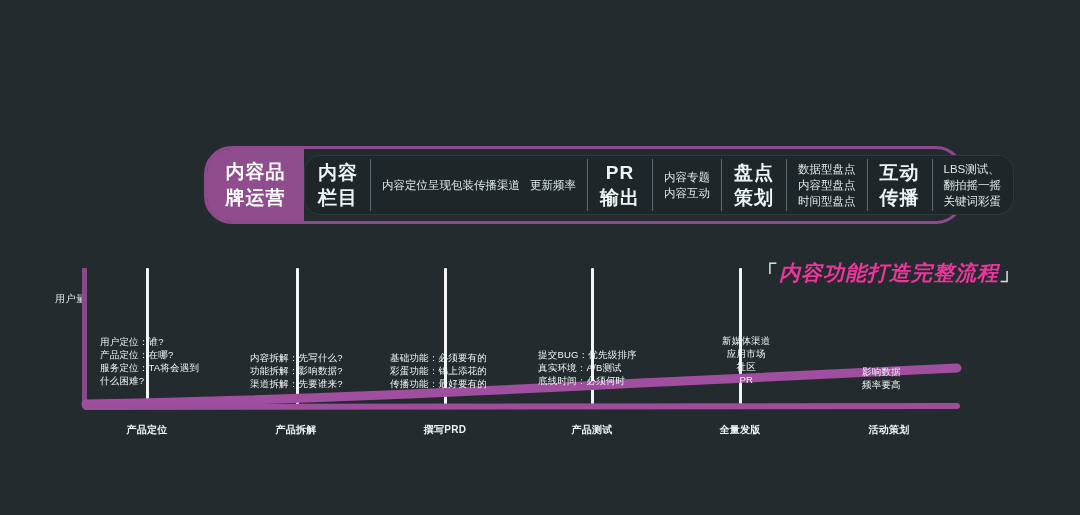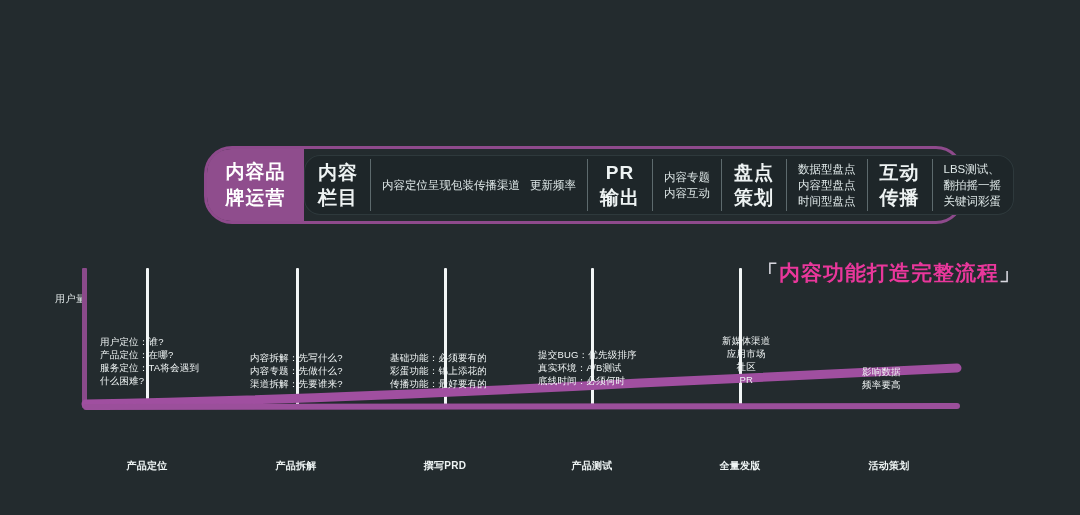--- a/index.html
+++ b/index.html
@@ -64,29 +64,29 @@
     background:#8a4a8a;border-radius:1px;
   }
   .tickbar{
     position:absolute;width:2.5px;background:#f2f6f6;border-radius:1px;
   }
   .headline{
     position:absolute;left:757px;top:259px;
     font-size:21px;font-weight:bold;letter-spacing:1px;white-space:nowrap;
   }
   .headline .brk{color:#d8d8e0;}
-  .headline .txt{color:#e9379b;}
+  .headline .txt{color:#e9379b;font-style:italic;}
 
   .note{
     position:absolute;color:#f0f5f5;font-size:9.5px;line-height:13px;
     white-space:nowrap;letter-spacing:.2px;
   }
 
   svg.curves{position:absolute;left:0;top:0;width:1080px;height:515px;}
-  .axis-labels{position:absolute;left:0;top:423px;width:900px;height:20px;margin-top:36px;}
+  .axis-labels{position:absolute;left:0;top:423px;width:900px;height:20px;}
   .axis-label{
     position:absolute;color:#eef4f4;font-size:10px;font-weight:bold;
     white-space:nowrap;transform:translateX(-50%);letter-spacing:.3px;
   }
 </style>
 </head>
 <body>
 
 <div class="stage">
 
@@ -188,21 +188,21 @@
 
   <div class="note" style="left:100px;top:335px;">
     <div>用户定位：谁?</div>
     <div>产品定位：在哪?</div>
     <div>服务定位：TA将会遇到</div>
     <div>什么困难?</div>
   </div>
 
   <div class="note" style="left:250px;top:351px;">
     <div>内容拆解：先写什么?</div>
-    <div>内容专题：先做什么?</div>
+    <div>功能拆解：影响数据?</div>
     <div>渠道拆解：先要谁来?</div>
   </div>
 
   <div class="note" style="left:390px;top:351px;">
     <div>基础功能：必须要有的</div>
     <div>彩蛋功能：锦上添花的</div>
     <div>传播功能：最好要有的</div>
   </div>
 
   <div class="note" style="left:538px;top:348px;">

